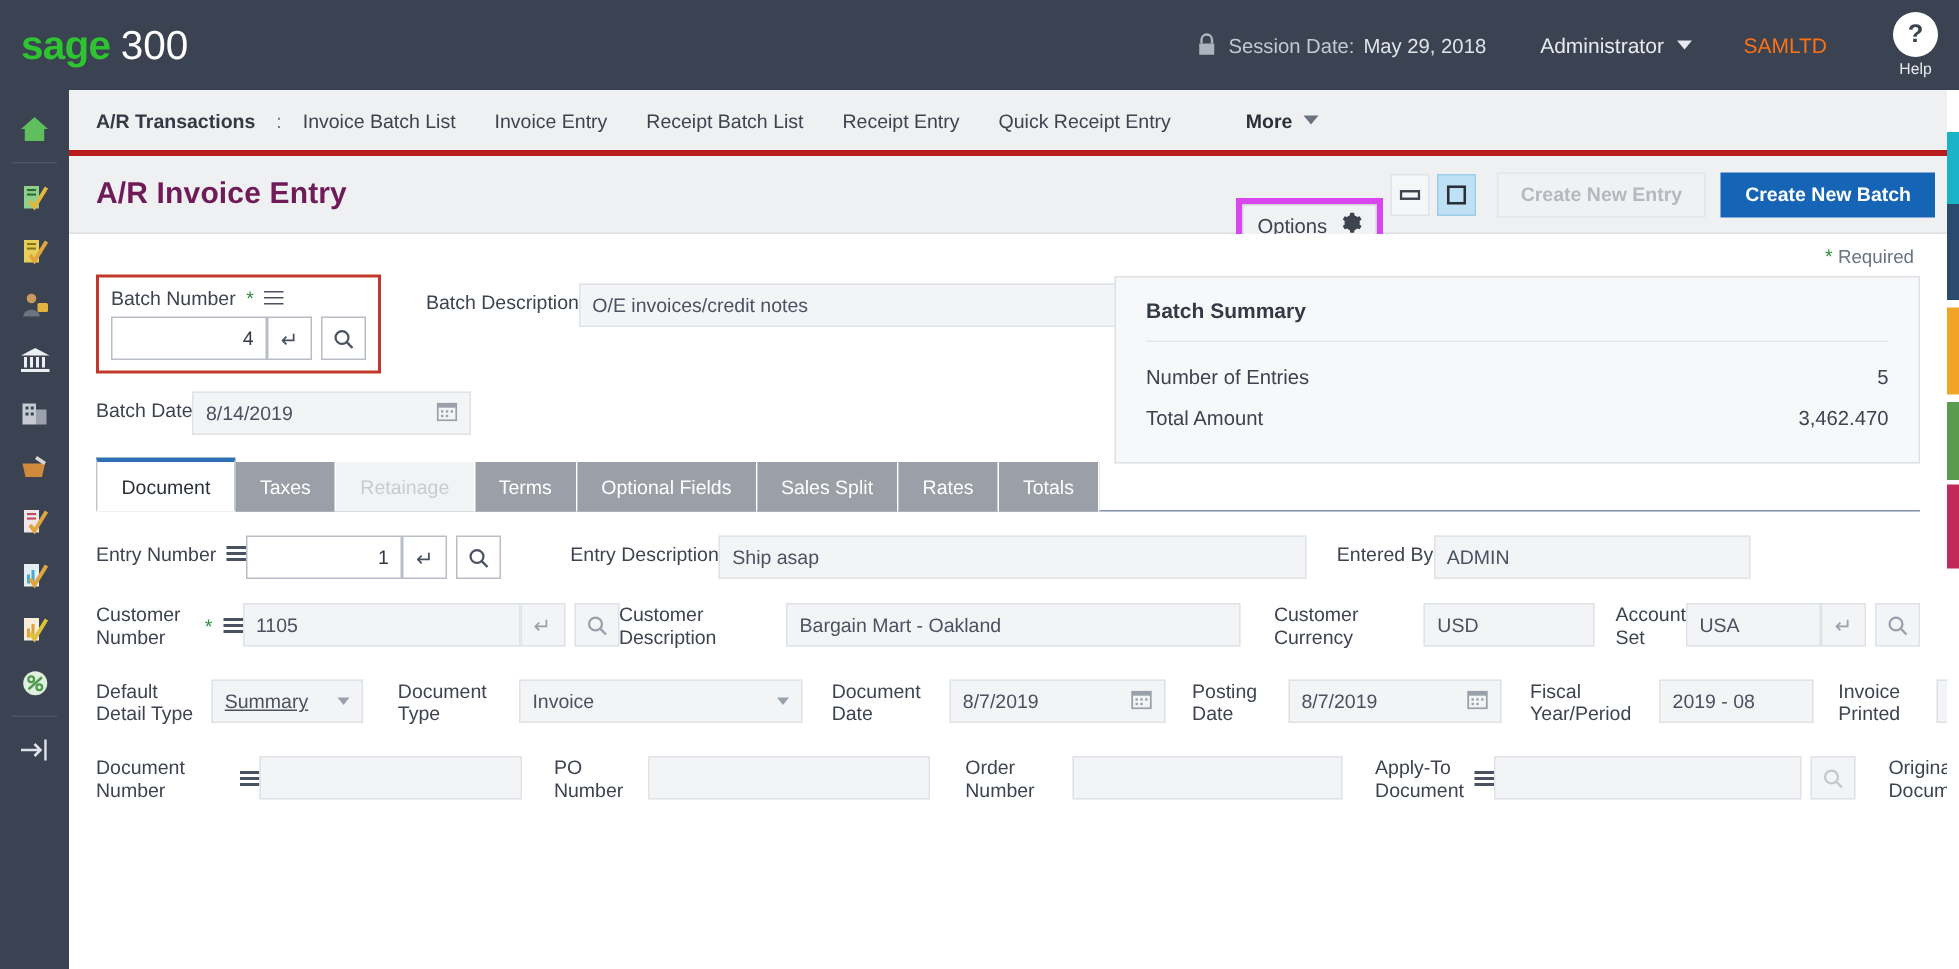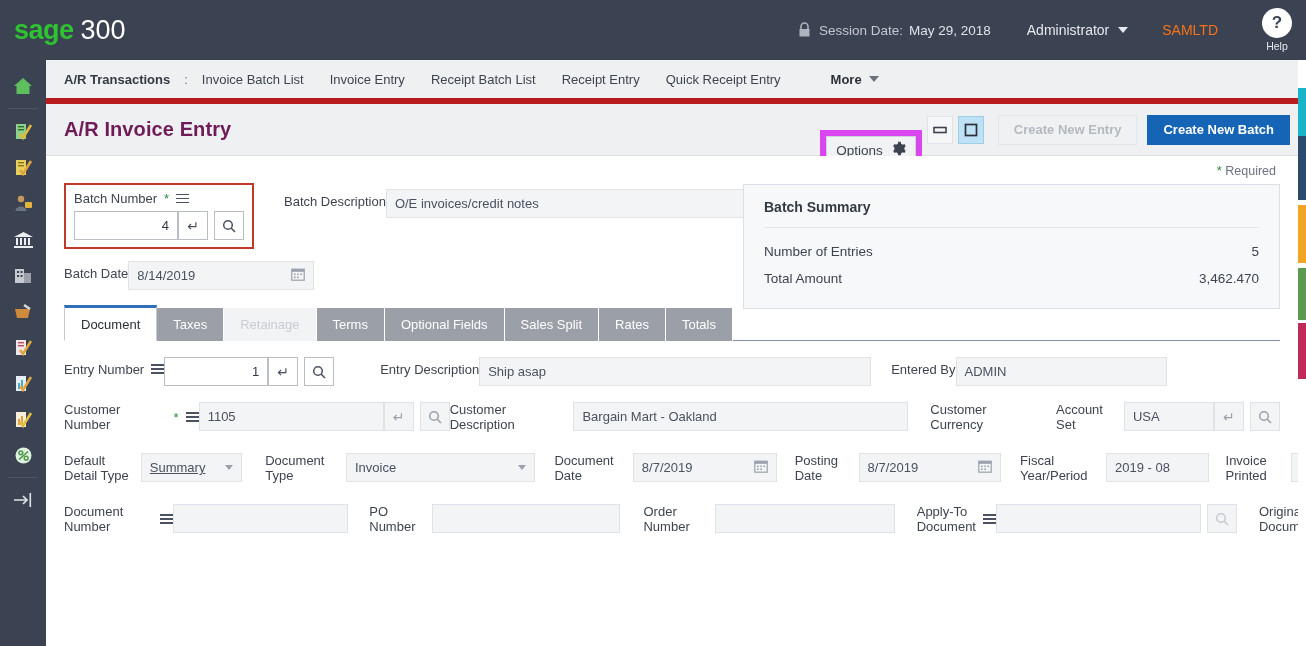--- a/index.html
+++ b/index.html
@@ -51,41 +51,41 @@
   .sb-item {
     width:46px; height:36px; display:flex; align-items:center; justify-content:center;
     cursor:pointer; font-size:17px; line-height:1;
   }
   .sb-sep { width:30px; height:1px; background:#4d5565; margin:4px 0; }
 
   
   .main { position:absolute; top:60px; left:46px; width:1252px; height:586px; background:#fff; }
 
   .navbar {
-    height:44px; background:#eef0f2; border-bottom:6px solid #b91c1c;
+    height:44px; background:#eef0f2; border-bottom:4px solid #b91c1c;
     display:flex; align-items:center; padding-left:18px;
   }
   .nav-title { font-size:13px; font-weight:bold; color:#333a45; }
   .nav-colon { font-size:13px; color:#6b7280; margin:0 14px; }
   .nav-link { font-size:13px; color:#3d4450; margin-right:26px; cursor:pointer; }
   .nav-more { font-size:13px; color:#2b3038; font-weight:bold; cursor:pointer; display:flex; align-items:center;margin-left:24px;}
   .caret-more {
     display:inline-block; margin-left:7px;
     border-left:5px solid transparent; border-right:5px solid transparent;
     border-top:6px solid #6b7280;
   }
 
   .titlerow {
     height:52px; background:#eef0f2; display:flex; align-items:center;
     padding-left:18px; border-bottom:1px solid #dcdfe3;
   }
   .pagetitle { font-size:20px; font-weight:bold; color:#6f1b57; letter-spacing:0.1px; }
   .titleactions { margin-left:auto; display:flex; align-items:center; padding-right:8px; }
 
-  .options-wrap { border:6px solid #d946ef; padding:0;margin-top:41px; }
+  .options-wrap { border:4px solid #d946ef; padding:0;margin-top:41px; }
   .options-btn {
     background:#f0f2f4; border:1px solid #cfd4da; height:28px;
     display:flex; align-items:center; padding:0 9px; font-size:13.5px; color:#3d4450;
     cursor:pointer; gap:8px;
   }
   .vtoggle {
     width:26px; height:28px; display:flex; align-items:center; justify-content:center;
     background:#f5f6f8; border:1px solid #e0e3e7; cursor:pointer; margin-left:5px;
   }
   .vtoggle.active { background:#bfe1f5; border-color:#9ecde8; }
@@ -467,20 +467,21 @@
                   </svg>
               </div>
             </div>
           </div>
           <div class="fld" style="">
             <div class="fl">Customer Description</div>
             <div class="inp ro" style="width:338px;">Bargain Mart - Oakland</div>
           </div>
           <div class="fld" style="margin-left:22px;">
             <div class="fl">Customer Currency</div>
+            <div class="inp ro" style="width:126px;">USD</div>
           </div>
           <div class="fld" style="margin-left:14px;">
             <div class="fl">Account Set</div>
             <div class="ctl">
               <div class="inp ro" style="width:90px;">USA</div>
               <div class="sqbtn ro">↵</div>
               <div class="sqbtn ro gap">
                 <svg width="14" height="14" viewBox="0 0 14 14">
                     <circle cx="6" cy="6" r="4.3" fill="none" stroke="#9aa1ab" stroke-width="1.5"></circle>
                     <path d="M9.3 9.3 L13 13" stroke="#9aa1ab" stroke-width="1.6"></path>

